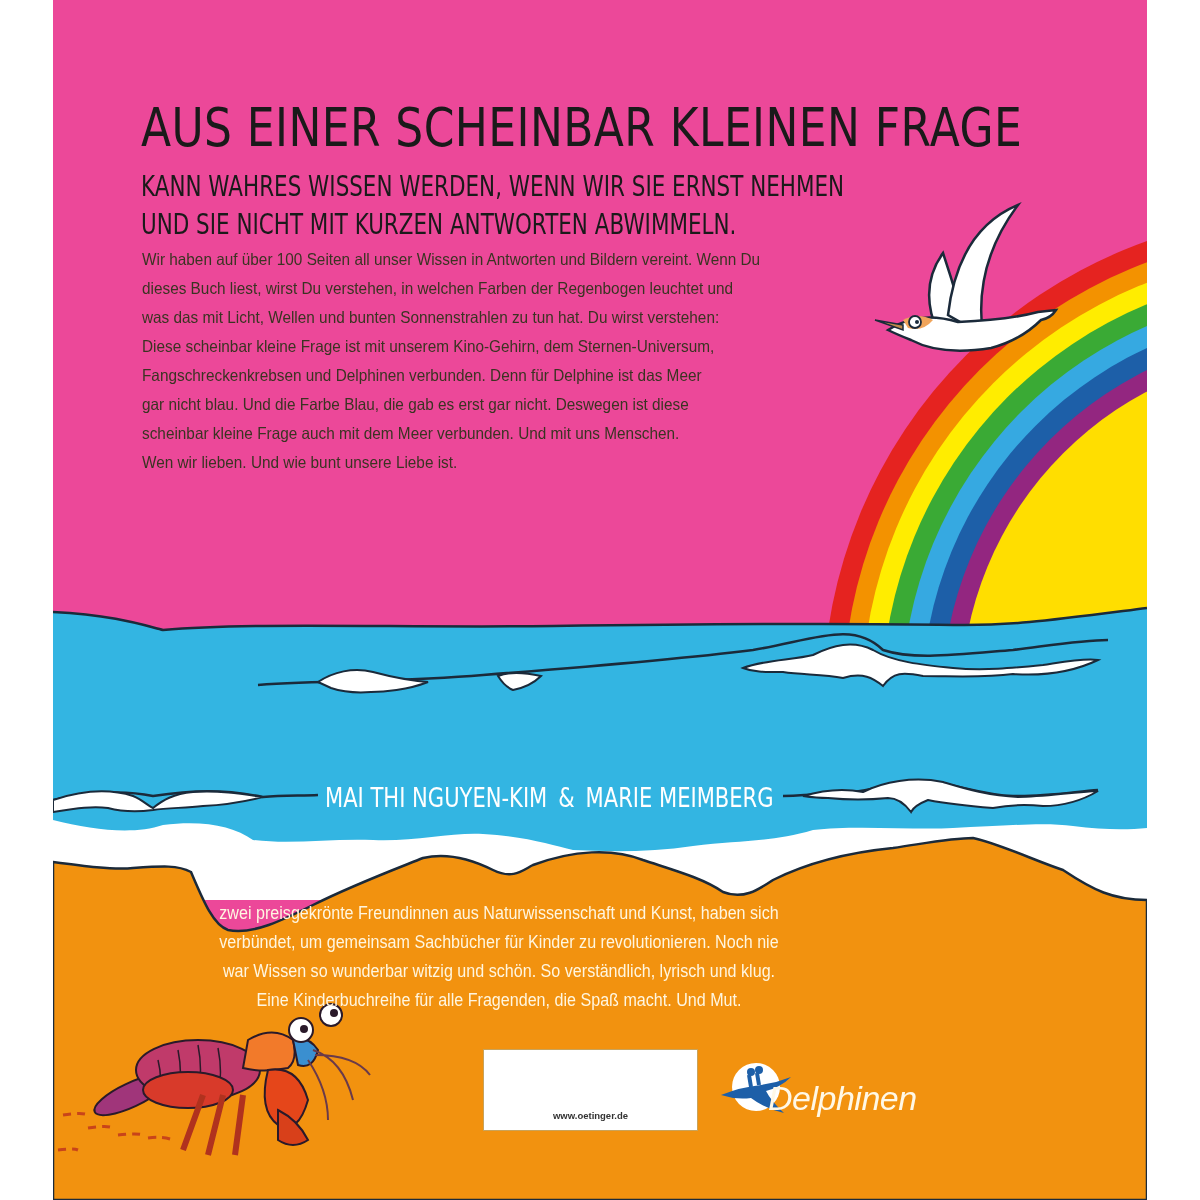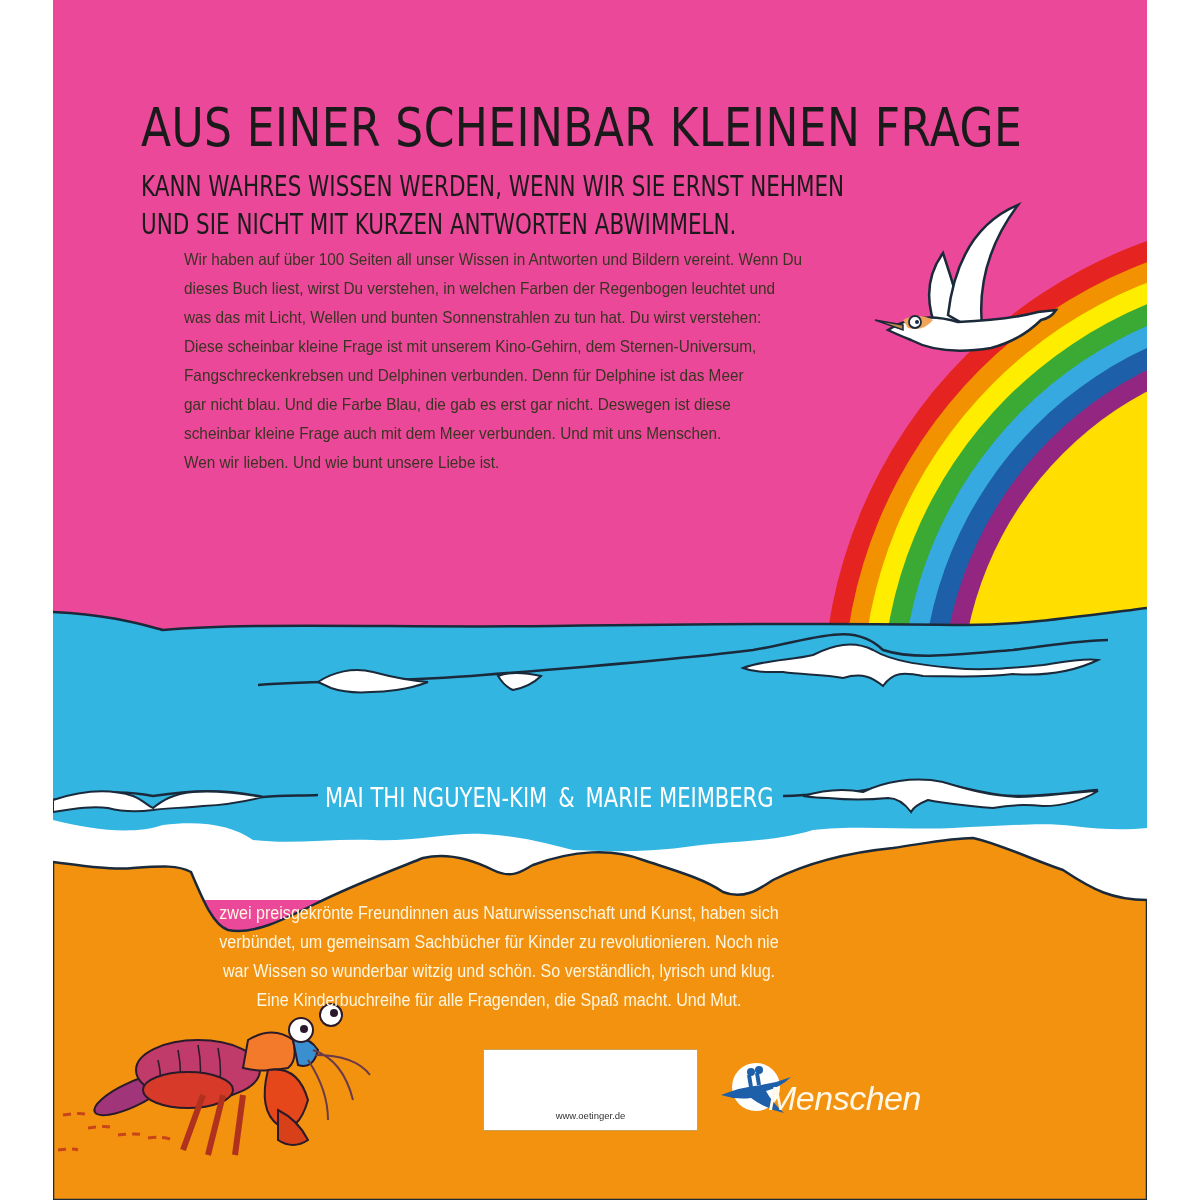--- a/index.html
+++ b/index.html
@@ -20,42 +20,41 @@
     position: absolute; left: 88px; top: 167px;
     font-family: "DejaVu Sans", sans-serif; font-size: 29px; color: #1a1a1a;
     transform: scaleX(0.74); transform-origin: left top; white-space: nowrap;
     line-height: 38px;
   }
   .subhead div { white-space: nowrap; }
   .body-text {
     position: absolute; left: 89px; top: 245px; width: 780px;
     font-family: "Liberation Sans", sans-serif; font-size: 16.5px; color: #3a3422;
     line-height: 29px;
-    margin-left: 42px;
   }
   .body-text div { white-space: nowrap; transform: scaleX(0.93); transform-origin: left center; }
   .authors {
     position: absolute; left: 272px; top: 781px;
     font-family: "DejaVu Sans", sans-serif; font-size: 27px; color: #ffffff;
     transform: scaleX(0.78); transform-origin: left top; white-space: nowrap; line-height: 34px;
   }
   .authors .amp { margin: 0 14px; }
   .bio {
     position: absolute; left: 0; top: 899px; width: 892px; text-align: center;
     font-family: "Liberation Sans", sans-serif; font-size: 17.5px; color: #fff6e0;
     line-height: 29px;
   }
   .bio div { white-space: nowrap; transform: scaleX(0.92); }
   .barcode-box {
     position: absolute; left: 430px; top: 1049px; width: 213px; height: 80px;
     background: #ffffff; border: 1px solid #c9a35a;
   }
   .barcode-url {
     position: absolute; left: 0; right: 0; bottom: 9px; text-align: center;
-    font-family: "Liberation Sans", sans-serif; font-size: 9.5px; font-weight: normal; color: #333333;
+    font-family: "Liberation Sans", sans-serif; font-size: 9.5px; font-weight: bold; color: #333333;
   }
   .logo { position: absolute; left: 665px; top: 1055px; width: 220px; height: 80px; }
   .logo-word {
     position: absolute; left: 50px; top: 24px;
     font-family: "Liberation Sans", sans-serif; font-style: italic; font-size: 34px; color: #fff8e6;
     letter-spacing: -0.5px;
   }
 </style>
 </head>
 <body>
@@ -159,15 +158,15 @@
     <div>verbündet, um gemeinsam Sachbücher für Kinder zu revolutionieren. Noch nie</div>
     <div>war Wissen so wunderbar witzig und schön. So verständlich, lyrisch und klug.</div>
     <div>Eine Kinderbuchreihe für alle Fragenden, die Spaß macht. Und Mut.</div>
   </div>
 
   <div class="barcode-box">
     <div class="barcode-url">www.oetinger.de</div>
   </div>
 
   <div class="logo">
-    <span class="logo-word">Menschen</span>
+    <span class="logo-word">Delphinen</span>
   </div>
 </div>
 
 </body></html>

